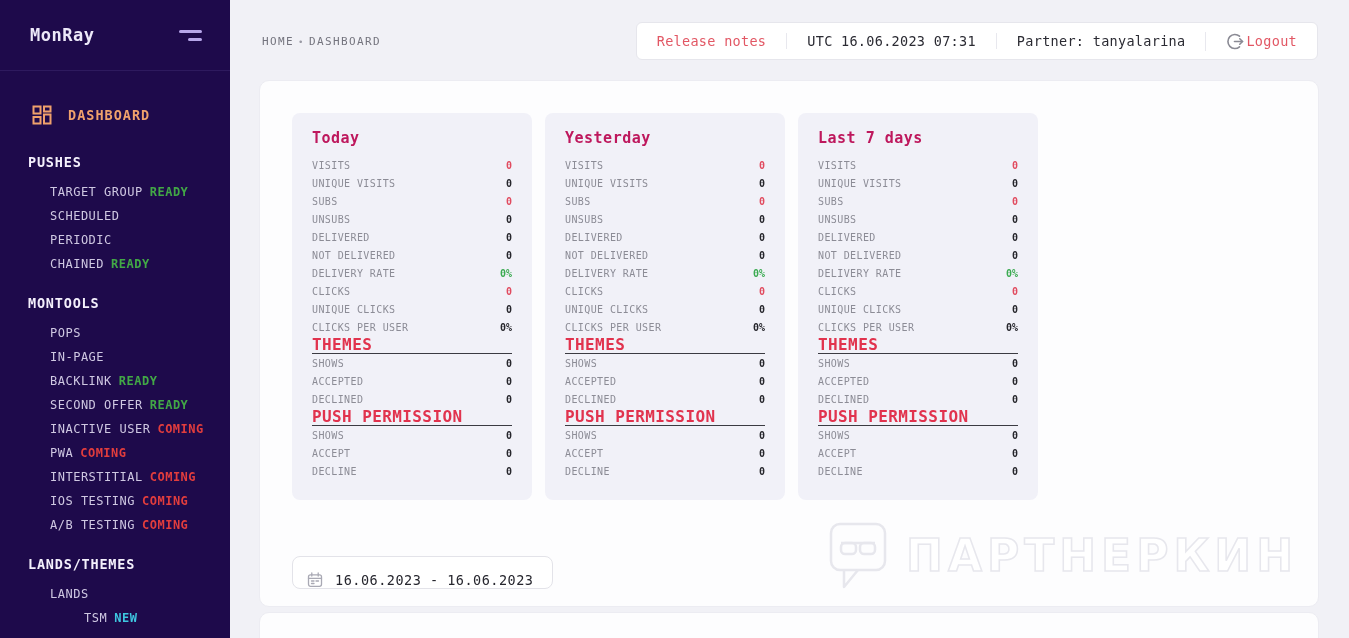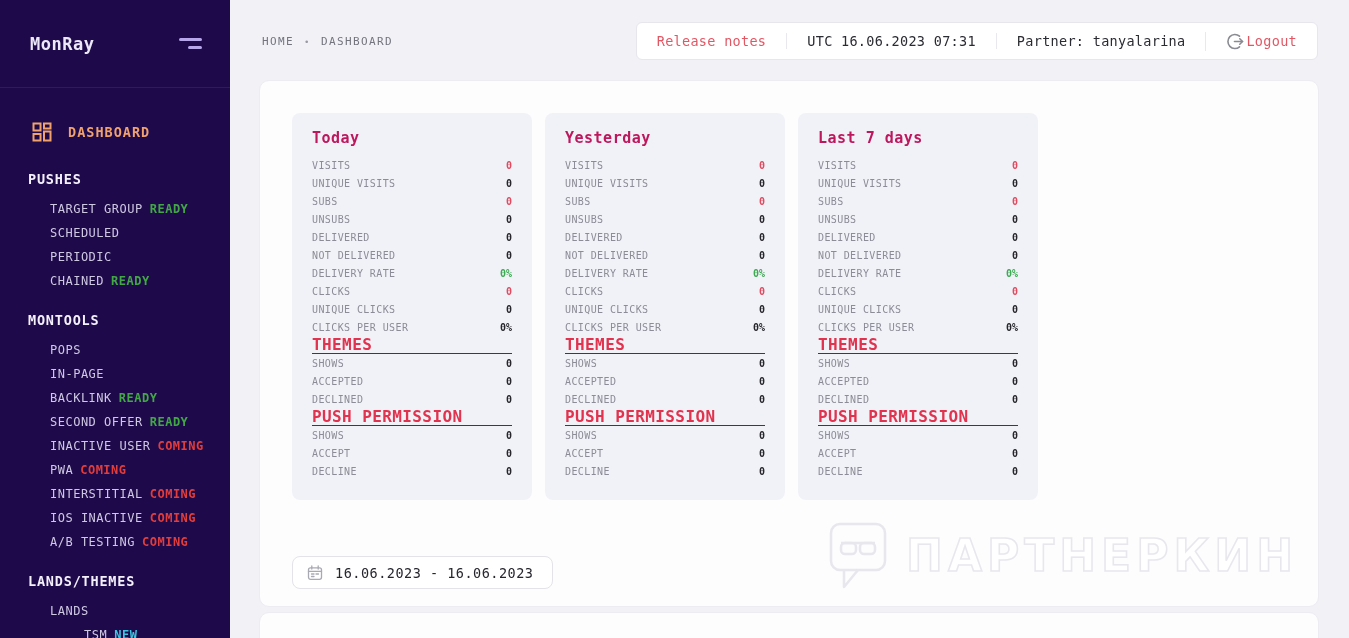--- a/index.html
+++ b/index.html
@@ -9,21 +9,21 @@
     background: #f1f1f6;
     position: relative;
   }
 
   
   .sidebar {
     position: absolute; left: 0; top: 0; width: 230px; height: 638px;
     background: #1e0a4b; color: #cfc8e2; z-index: 5;
   }
   .logo-row {
-    height: 88px; display: flex; align-items: center; justify-content: space-between;
+    height: 71px; display: flex; align-items: center; justify-content: space-between;
     padding: 0 28px 0 30px; border-bottom: 1px solid #2e1a5e;
   }
   .logo-text { font-size: 17px; font-weight: bold; color: #ece8f8; letter-spacing: 0.5px; }
   .hamburger { display: inline-flex; flex-direction: column; align-items: flex-end; gap: 5px; cursor: pointer; padding: 4px 0; }
   .hamburger i { display: block; height: 3px; border-radius: 2px; background: #b7a6ea; }
   .hamburger .b1 { width: 23px; }
   .hamburger .b2 { width: 14px; }
 
   .dash-item {
     display: flex; align-items: center; gap: 16px;
@@ -41,21 +41,21 @@
   }
   .side-item.indent { padding-left: 84px; }
   .side-item .badge { margin-left: 7px; font-weight: bold; }
   .badge-green { color: #42a846; }
   .badge-red   { color: #e23d3d; }
   .badge-cyan  { color: #3ec6e0; }
 
   
   .breadcrumb {
     position: absolute; left: 262px; top: 35px; font-size: 11px;
-    color: #74747e; letter-spacing: 1.4px; display: flex; align-items: center; gap: 10px;
+    color: #74747e; letter-spacing: 1.4px; display: flex; align-items: center; gap: 4px;
     z-index: 2;
   }
   .breadcrumb .dot { font-size: 9px; color: #9a9aa4; }
 
   .topbar-box {
     position: absolute; right: 31px; top: 22px; height: 38px;
     background: #ffffff; border: 1px solid #e6e6ec; border-radius: 6px;
     display: flex; align-items: center; z-index: 2;
   }
   .topbar-box .cell {
@@ -93,21 +93,21 @@
   .v-green { color: #3cab52; }
   .sec-row {
     height: 18px; display: flex; align-items: center;
     border-bottom: 1px solid #3b3b42; font-size: 16px;
   }
   .sec-row .sec-lbl { color: #e1334e; font-weight: bold; letter-spacing: 0.4px; }
 
   .datepicker {
     position: absolute; left: 32px; top: 475px; width: 261px; height: 33px;
     background: #ffffff; border: 1px solid #e3e3e9; border-radius: 8px;
-    display: flex; align-items: center; gap: 12px; padding: 12px 14px;
+    display: flex; align-items: flex-end; gap: 12px; padding: 0 14px;
     font-size: 13.5px; color: #26262e; cursor: pointer; letter-spacing: 0.5px;
   }
 
   .watermark {
     position: absolute; right: 20px; top: 440px;
     display: flex; align-items: flex-start; gap: 16px; pointer-events: none;
   }
   .watermark-text {
     font-family: "DejaVu Sans", "Liberation Sans", sans-serif;
     font-size: 44px; font-weight: bold; letter-spacing: 5px; line-height: 70px;
@@ -146,21 +146,21 @@
       <div class="side-item"><span>PERIODIC</span></div>
       <div class="side-item"><span>CHAINED</span><span class="badge badge-green">READY</span></div>
       <div class="side-section-title">MONTOOLS</div>
       <div class="side-item"><span>POPS</span></div>
       <div class="side-item"><span>IN-PAGE</span></div>
       <div class="side-item"><span>BACKLINK</span><span class="badge badge-green">READY</span></div>
       <div class="side-item"><span>SECOND OFFER</span><span class="badge badge-green">READY</span></div>
       <div class="side-item"><span>INACTIVE USER</span><span class="badge badge-red">COMING</span></div>
       <div class="side-item"><span>PWA</span><span class="badge badge-red">COMING</span></div>
       <div class="side-item"><span>INTERSTITIAL</span><span class="badge badge-red">COMING</span></div>
-      <div class="side-item"><span>IOS INACTIVE</span><span class="badge badge-red">COMING</span></div>
+      <div class="side-item"><span>IOS TESTING</span><span class="badge badge-red">COMING</span></div>
       <div class="side-item"><span>A/B TESTING</span><span class="badge badge-red">COMING</span></div>
       <div class="side-section-title">LANDS/THEMES</div>
       <div class="side-item"><span>LANDS</span></div>
       <div class="side-item indent"><span>TSM</span><span class="badge badge-cyan">NEW</span></div>
     </nav>
 </div>
 
 <div class="breadcrumb">
   <span>HOME</span>
   <span class="dot">•</span>

